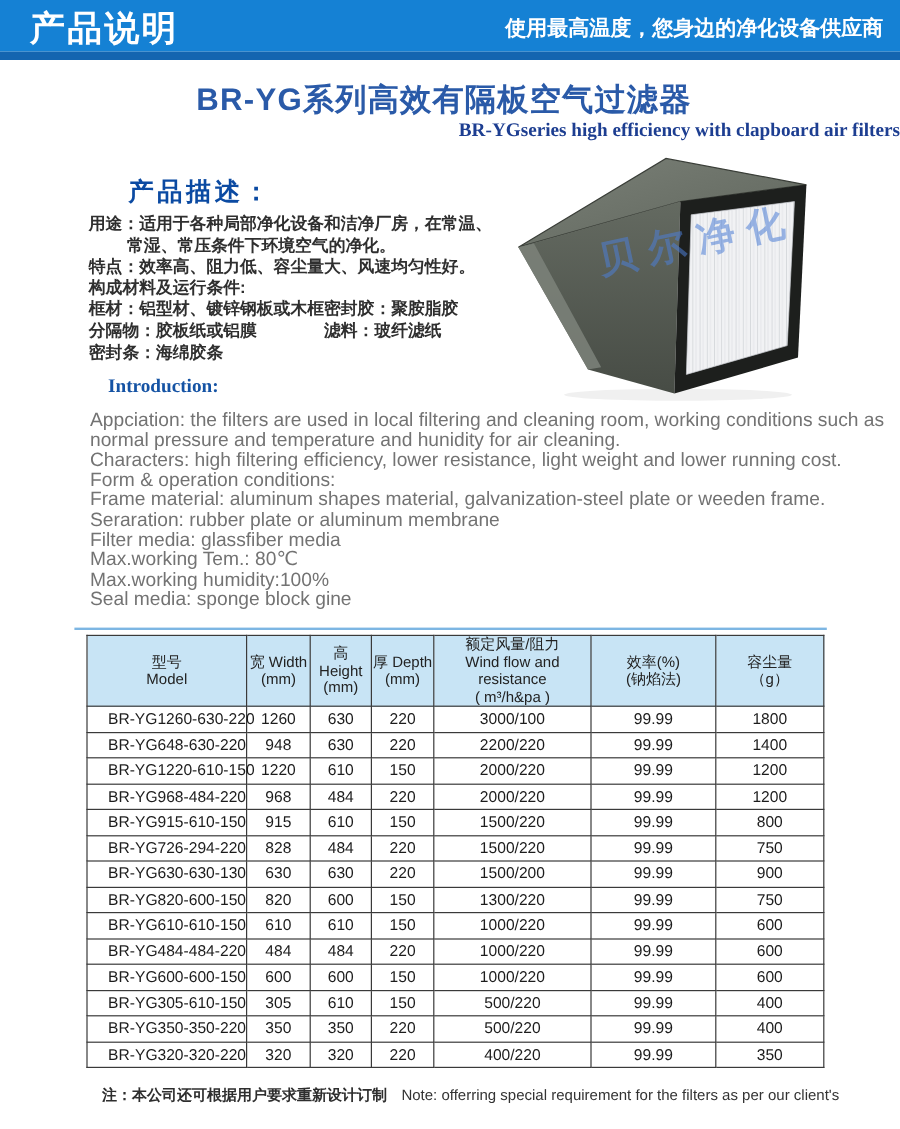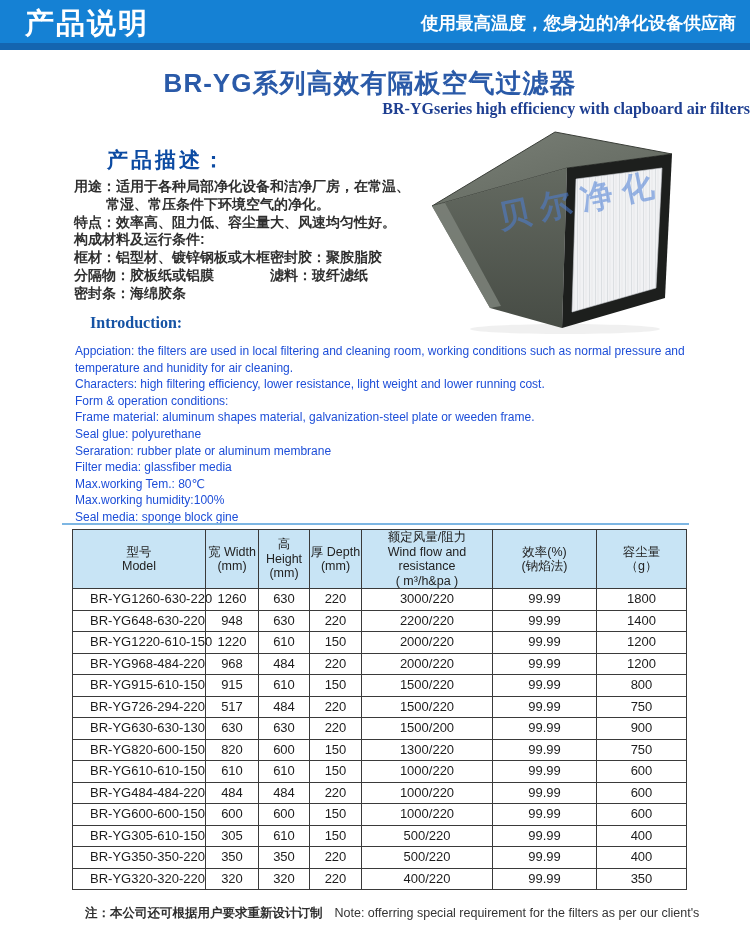--- a/index.html
+++ b/index.html
@@ -34,29 +34,29 @@
     color:var(--heading-blue);letter-spacing:3px;margin-left:45px;}
   .desc-body{position:absolute;left:62px;top:178px;width:370px;font-size:14px;font-weight:bold;color:#2f2f2f;}
   .desc-row{position:relative;height:17.8px;}
   .desc-row .dl{position:absolute;left:12px;white-space:nowrap;}
   .desc-row .dr{position:absolute;left:208px;white-space:nowrap;}
   
   .photo{position:absolute;left:415px;top:126px;width:300px;height:210px;}
   
   .intro-heading{position:absolute;left:62px;top:314px;
     font-family:"Liberation Serif","DejaVu Serif",serif;font-size:16px;font-weight:bold;color:var(--intro-blue);margin-left:28px;}
-  .intro-body{position:absolute;left:75px;top:343px;width:662px;font-size:12px;color:#1d4ed8;line-height:16.6px;}
+  .intro-body{position:absolute;left:75px;top:343px;width:662px;font-size:16px;color:#737373;line-height:16.6px;}
   
   .rule{position:absolute;left:62px;top:523px;width:627px;height:2px;background:var(--rule-blue);}
   .spec-table{position:absolute;left:72px;top:529px;width:614px;border-collapse:collapse;table-layout:fixed;}
   .spec-table th,.spec-table td{border:1px solid var(--border-dark);text-align:center;padding:0;color:#1c1c1c;}
   .spec-table thead th{background:var(--table-header-bg);font-size:12.5px;font-weight:normal;
     height:46px;line-height:14.5px;color:#222;}
   .spec-table td{font-size:13px;height:20.5px;line-height:20.5px;white-space:nowrap;}
-  .spec-table td.model{text-align:center;padding-left:17px;}
+  .spec-table td.model{text-align:right;padding-left:17px;}
   .hl{display:block;}
   
   .note{position:absolute;left:85px;top:905px;font-size:12.5px;color:#2e2e2e;white-space:nowrap;}
   .note .cn{font-weight:bold;}
   .note .en{margin-left:12px;color:#333;}
 </style>
 </head>
 <body>
 
 <div class="topbar">
@@ -139,21 +139,20 @@
 <div class="intro-body">
 
     <div class="intro-line">Appciation: the filters are used in local filtering and cleaning room, working conditions such as normal pressure and temperature and hunidity for air cleaning.</div>
 
     <div class="intro-line">Characters: high filtering efficiency, lower resistance, light weight and lower running cost.</div>
 
     <div class="intro-line">Form &amp; operation conditions:</div>
 
     <div class="intro-line">Frame material: aluminum shapes material, galvanization-steel plate or weeden frame.</div>
 
-    <div class="intro-line">Seal glue: polyurethane</div>
 
     <div class="intro-line">Seraration: rubber plate or aluminum membrane</div>
 
     <div class="intro-line">Filter media: glassfiber media</div>
 
     <div class="intro-line">Max.working Tem.: 80℃</div>
 
     <div class="intro-line">Max.working humidity:100%</div>
 
     <div class="intro-line">Seal media: sponge block gine</div>
@@ -217,21 +216,21 @@
         </th>
       </tr>
   </thead>
   <tbody>
 
       <tr>
         <td class="model">BR-YG1260-630-220</td>
         <td>1260</td>
         <td>630</td>
         <td>220</td>
-        <td>3000/220</td>
+        <td>3000/100</td>
         <td>99.99</td>
         <td>1800</td>
       </tr>
 
       <tr>
         <td class="model">BR-YG648-630-220</td>
         <td>948</td>
         <td>630</td>
         <td>220</td>
         <td>2200/220</td>
@@ -264,21 +263,21 @@
         <td>915</td>
         <td>610</td>
         <td>150</td>
         <td>1500/220</td>
         <td>99.99</td>
         <td>800</td>
       </tr>
 
       <tr>
         <td class="model">BR-YG726-294-220</td>
-        <td>517</td>
+        <td>828</td>
         <td>484</td>
         <td>220</td>
         <td>1500/220</td>
         <td>99.99</td>
         <td>750</td>
       </tr>
 
       <tr>
         <td class="model">BR-YG630-630-130</td>
         <td>630</td>

